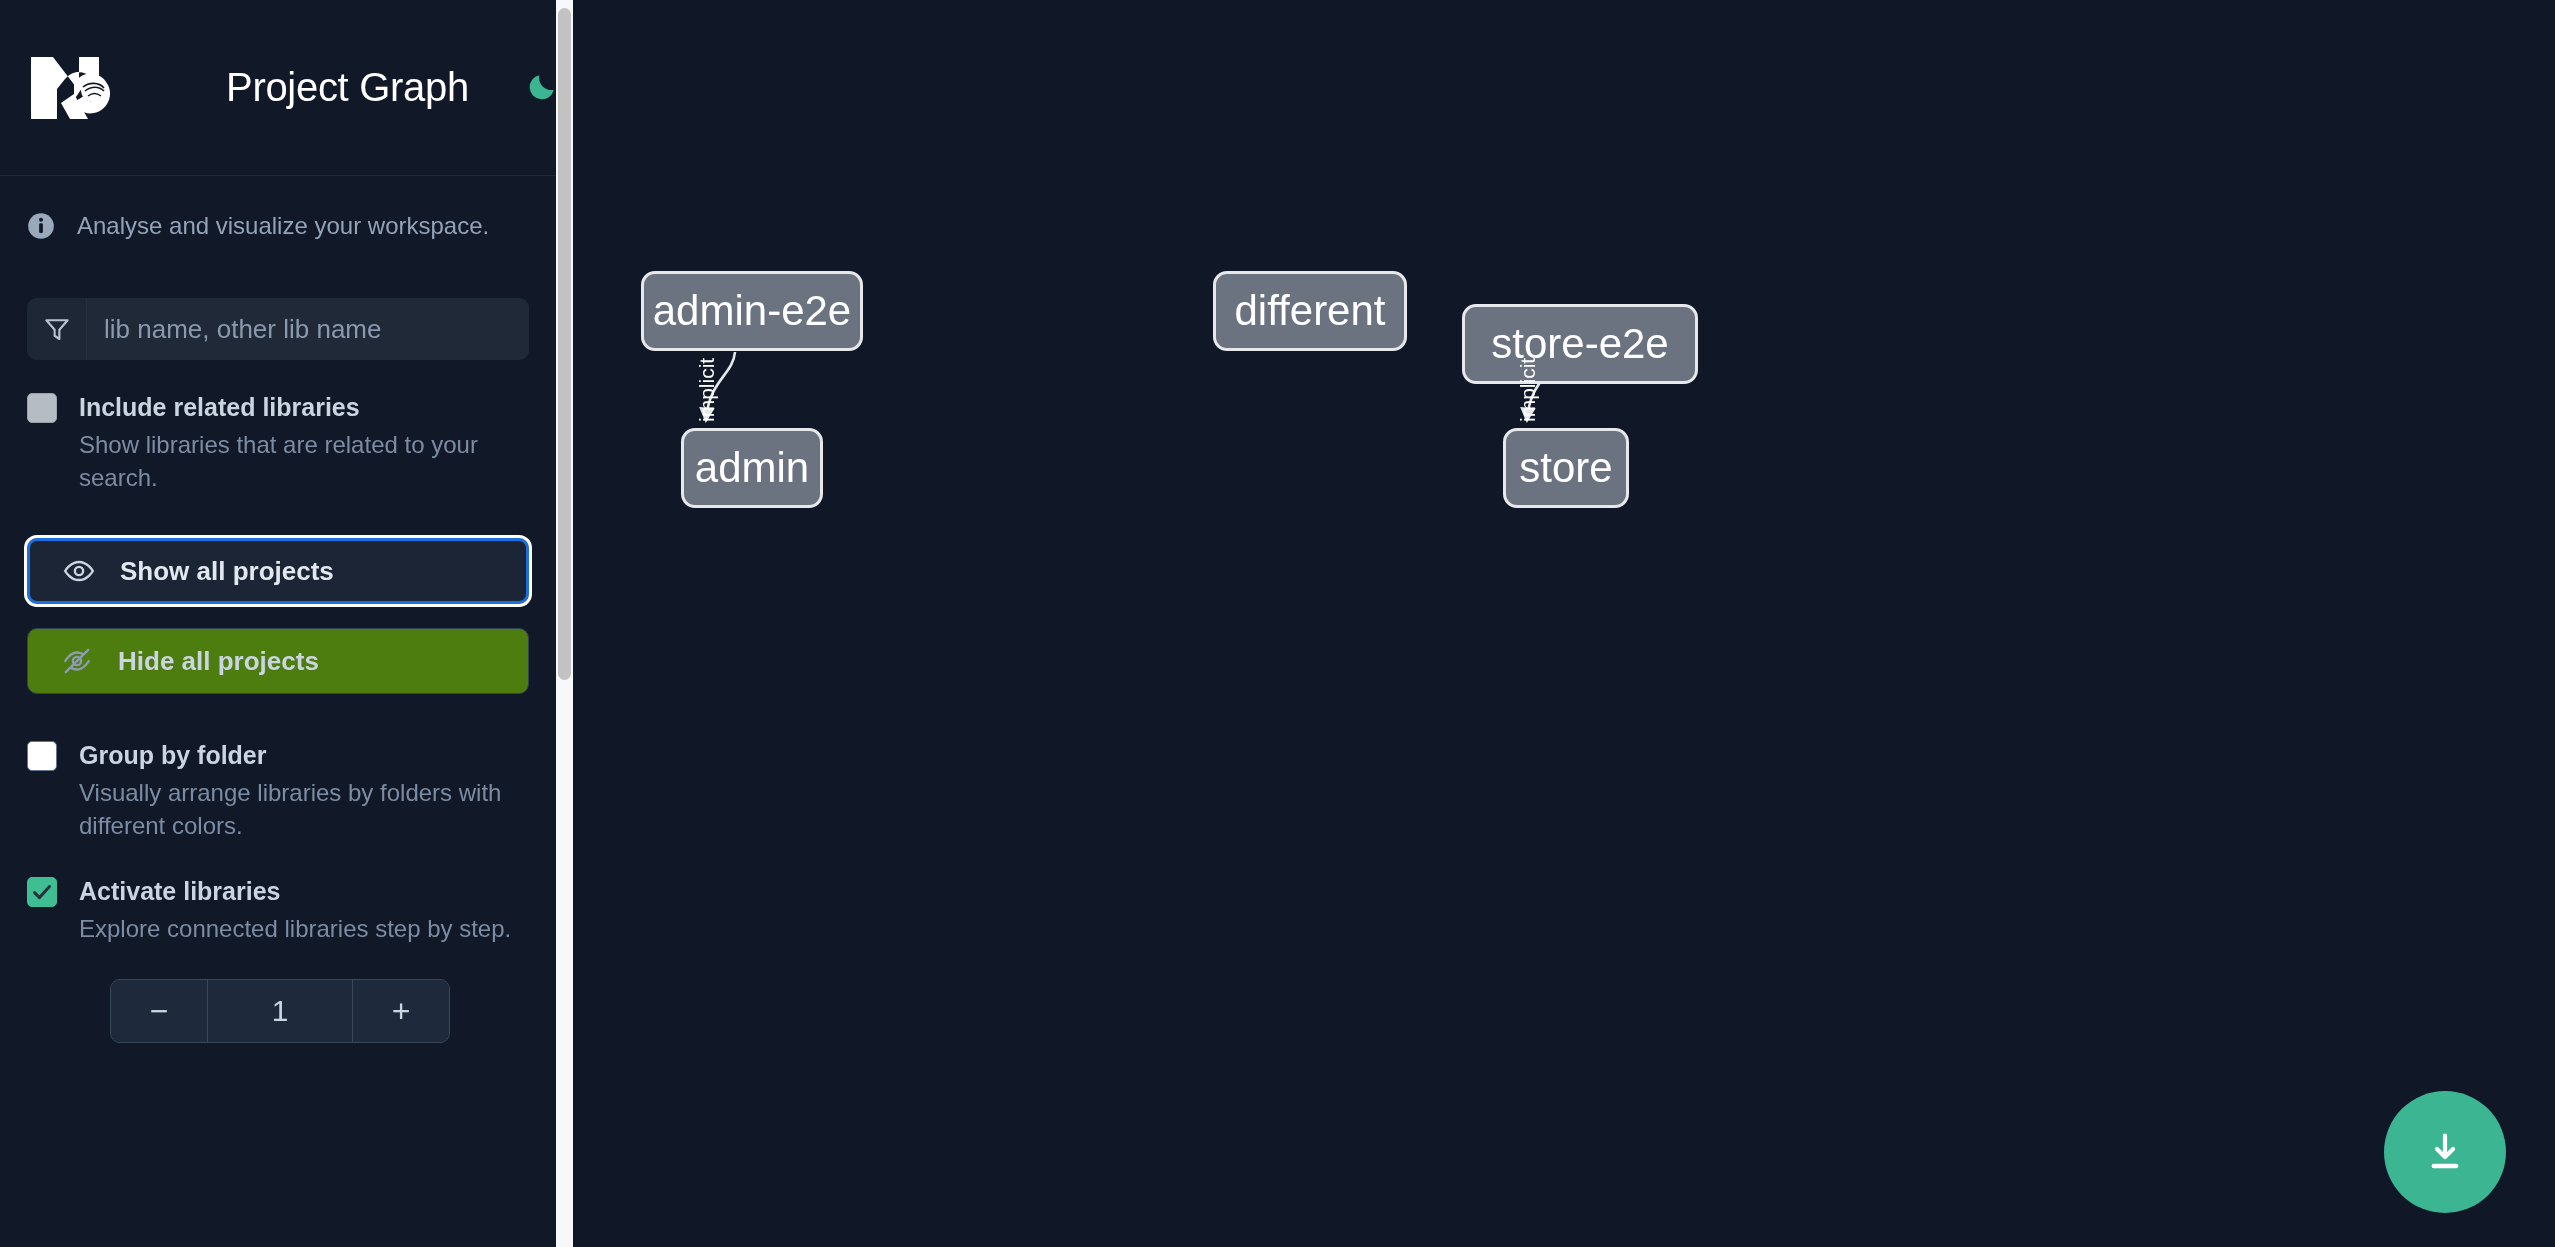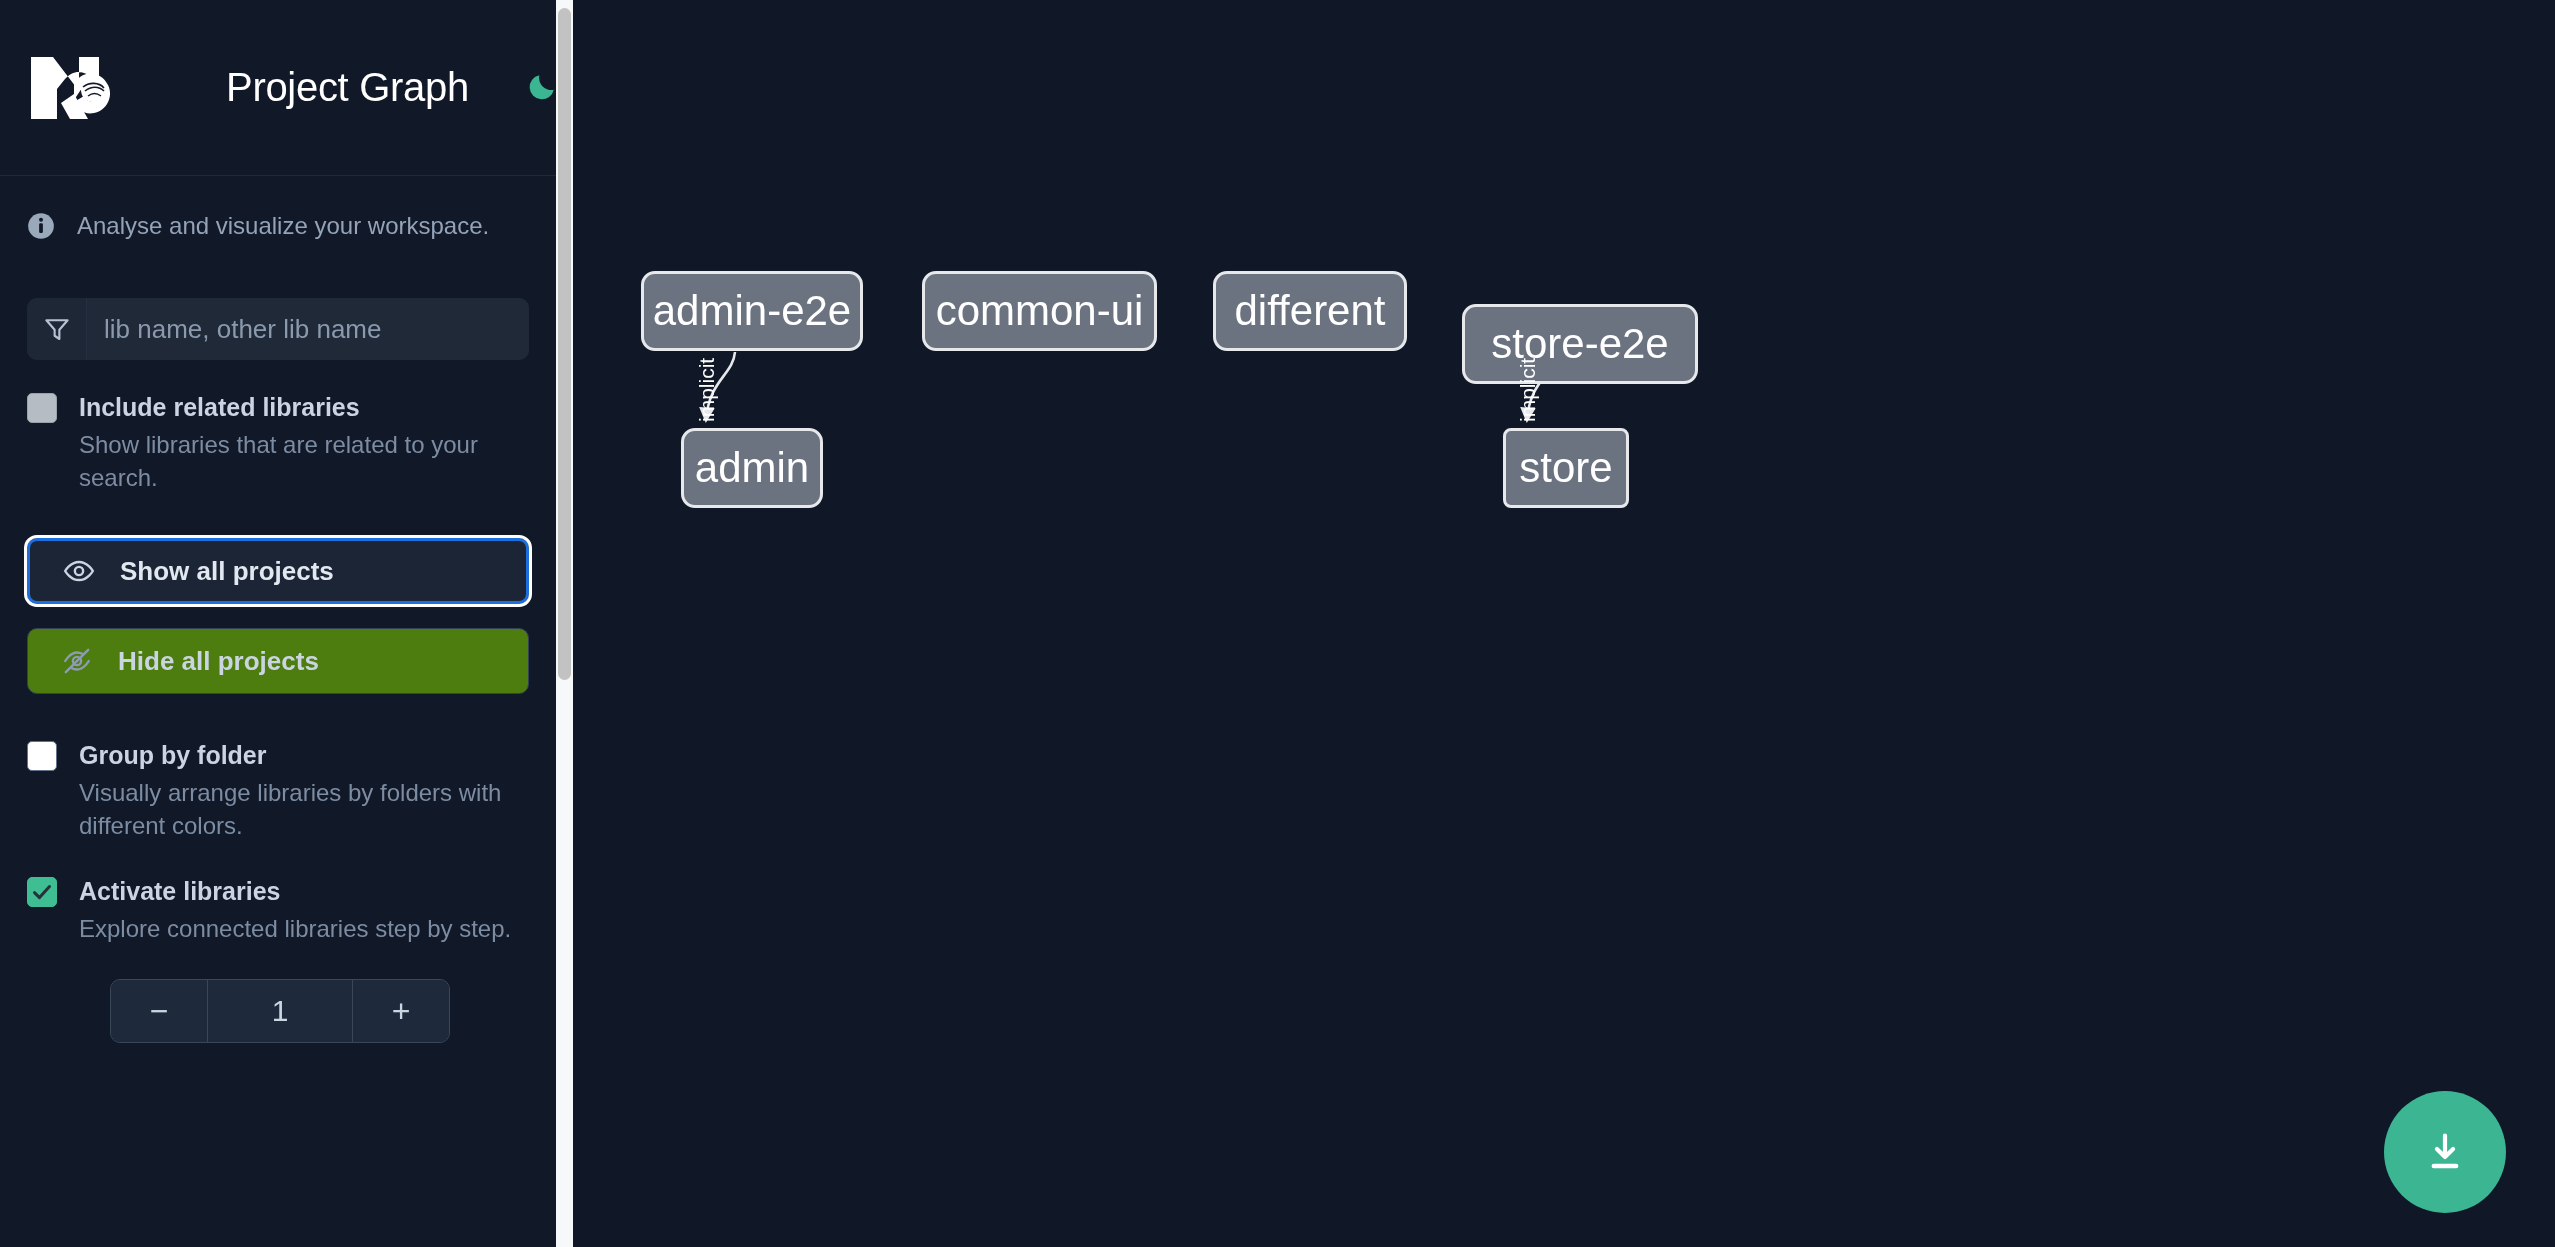--- a/index.html
+++ b/index.html
@@ -333,24 +333,23 @@
         <marker id="arrow" viewBox="0 0 10 10" refX="8" refY="5" markerWidth="6" markerHeight="6" orient="auto-start-reverse">
           <path d="M0 0 L10 5 L0 10 z" fill="#e6e8eb"></path>
         </marker>
       </defs>
       <path d="M162 352 C 160 375, 136 380, 133 420" fill="none" stroke="#e6e8eb" stroke-width="2.6" marker-end="url(#arrow)"></path>
       <path d="M983 352 C 981 375, 957 380, 954 420" fill="none" stroke="#e6e8eb" stroke-width="2.6" marker-end="url(#arrow)"></path>
     </svg>
 
     <div class="node" style="left:68px; top:271px; width:222px; height:80px;">admin-e2e</div>
     <div class="node" style="left:108px; top:428px; width:142px; height:80px;">admin</div>
-    <div class="node" style="left:349px; top:271px; width:235px; height:80px;">common-ui</div>
     <div class="node" style="left:640px; top:271px; width:194px; height:80px;">different</div>
     <div class="node" style="left:889px; top:271px; width:236px; height:80px;margin-top:33px;">store-e2e</div>
-    <div class="node" style="left:930px; top:428px; width:126px; height:80px;border-radius:8px;">store</div>
+    <div class="node" style="left:930px; top:428px; width:126px; height:80px;">store</div>
 
     <div class="edge-label" style="left:102px; top:378px; width:64px; text-align:center;">implicit</div>
     <div class="edge-label" style="left:923px; top:378px; width:64px; text-align:center;">implicit</div>
 
     <button class="fab" style="left:1811px; top:1091px;">
       <svg viewBox="0 0 24 24" width="46" height="46">
         <path d="M12 3.4v11.2M12 14.6l-4.2-4.2M12 14.6l4.2-4.2" fill="none" stroke="#ffffff" stroke-width="2.2" stroke-linecap="round" stroke-linejoin="round"></path>
         <line x1="6.2" y1="19.3" x2="17.8" y2="19.3" stroke="#ffffff" stroke-width="2.4" stroke-linecap="round"></line>
       </svg>
     </button>

